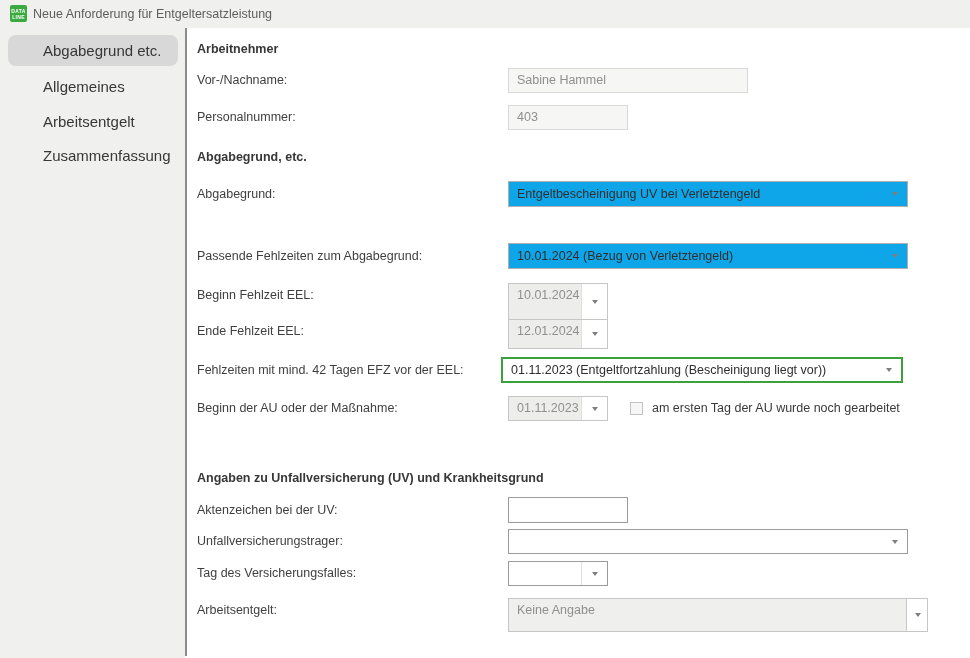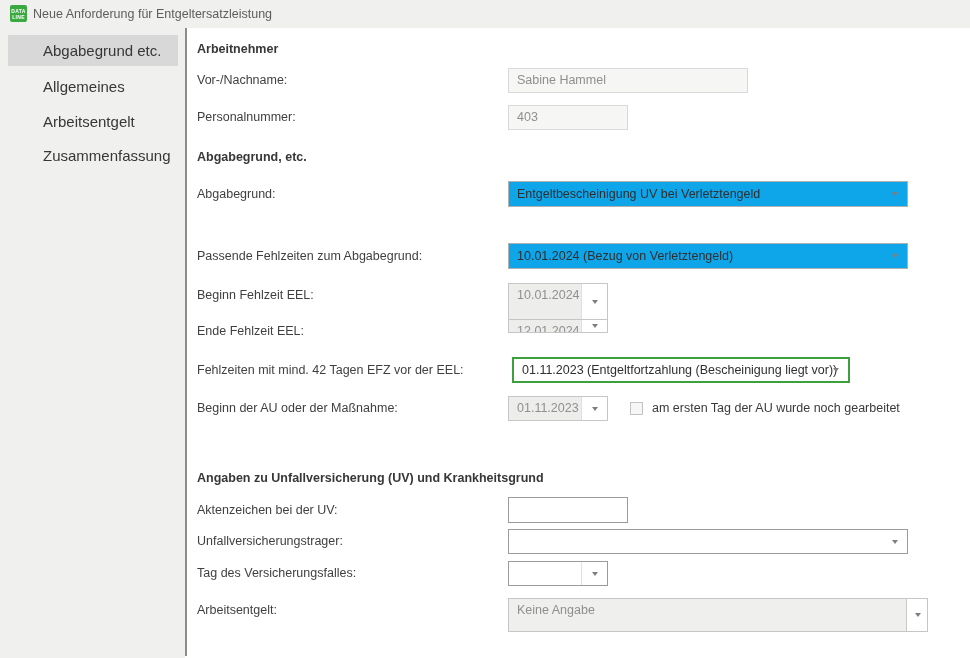--- a/index.html
+++ b/index.html
@@ -15,21 +15,21 @@
   }
   .title-text{position:absolute;left:33px;top:0;height:28px;line-height:28px;font-size:12.5px;color:#5d5d5d;white-space:nowrap;}
   .sidebar{position:absolute;left:0;top:28px;width:185px;height:630px;background:#f0f0ef;}
   .divider{position:absolute;left:185px;top:28px;width:2px;height:628px;background:#8c8c8c;}
   .main{position:absolute;left:187px;top:28px;width:783px;height:630px;background:#ffffff;}
 
   .side-item{
     position:absolute;left:8px;width:170px;height:33px;line-height:33px;
     padding-left:35px;box-sizing:border-box;font-size:15px;color:#373737;cursor:default;white-space:nowrap;
   }
-  .side-item.selected{background:#d8d8d8;height:31px;line-height:31px;}
+  .side-item.selected{background:#d8d8d8;height:31px;line-height:31px;border-radius:8px;}
 
   .heading{position:absolute;left:10px;font-size:12.5px;font-weight:bold;color:#373737;white-space:nowrap;}
   .lbl{position:absolute;left:10px;font-size:12.5px;color:#3f3f3f;white-space:nowrap;}
 
   .field{
     position:absolute;box-sizing:border-box;font-size:12.5px;white-space:nowrap;overflow:hidden;
   }
   .field .val{padding:0 8px;}
   .ro-input{background:#f6f6f5;border:1px solid #d9d9d9;color:#8f8f8f;}
   .combo-yellow{background:#0ea5e9;border:1px solid #b0b0b0;color:#2f2f2f;}
@@ -110,29 +110,29 @@
 
     <div class="lbl" style="top:255px;line-height:25px;">Beginn Fehlzeit EEL:</div>
     <div class="field datefield" style="left:321px;top:255px;width:100px;height:38px;line-height:23px;">
       <div class="val">10.01.2024</div>
       <div class="drop-btn">
         <div class="caret"></div>
       </div>
     </div>
 
     <div class="lbl" style="top:291px;line-height:25px;">Ende Fehlzeit EEL:</div>
-    <div class="field datefield" style="left:321px;top:291px;width:100px;height:14px;line-height:23px;">
+    <div class="field datefield" style="left:321px;top:291px;width:100px;height:30px;line-height:23px;">
       <div class="val">12.01.2024</div>
       <div class="drop-btn">
         <div class="caret"></div>
       </div>
     </div>
 
     <div class="lbl" style="top:329px;line-height:26px;">Fehlzeiten mit mind. 42 Tagen EFZ vor der EEL:</div>
-    <div class="field combo-green" style="left:325px;top:329px;width:338px;height:26px;line-height:22px;">
+    <div class="field combo-green" style="left:314px;top:329px;width:402px;height:26px;line-height:22px;">
       <div class="val">01.11.2023 (Entgeltfortzahlung (Bescheinigung liegt vor))</div>
       <div class="caret"></div>
     </div>
 
     <div class="lbl" style="top:368px;line-height:25px;">Beginn der AU oder der Maßnahme:</div>
     <div class="field datefield" style="left:321px;top:368px;width:100px;height:25px;line-height:23px;">
       <div class="val">01.11.2023</div>
       <div class="drop-btn">
         <div class="caret"></div>
       </div>

